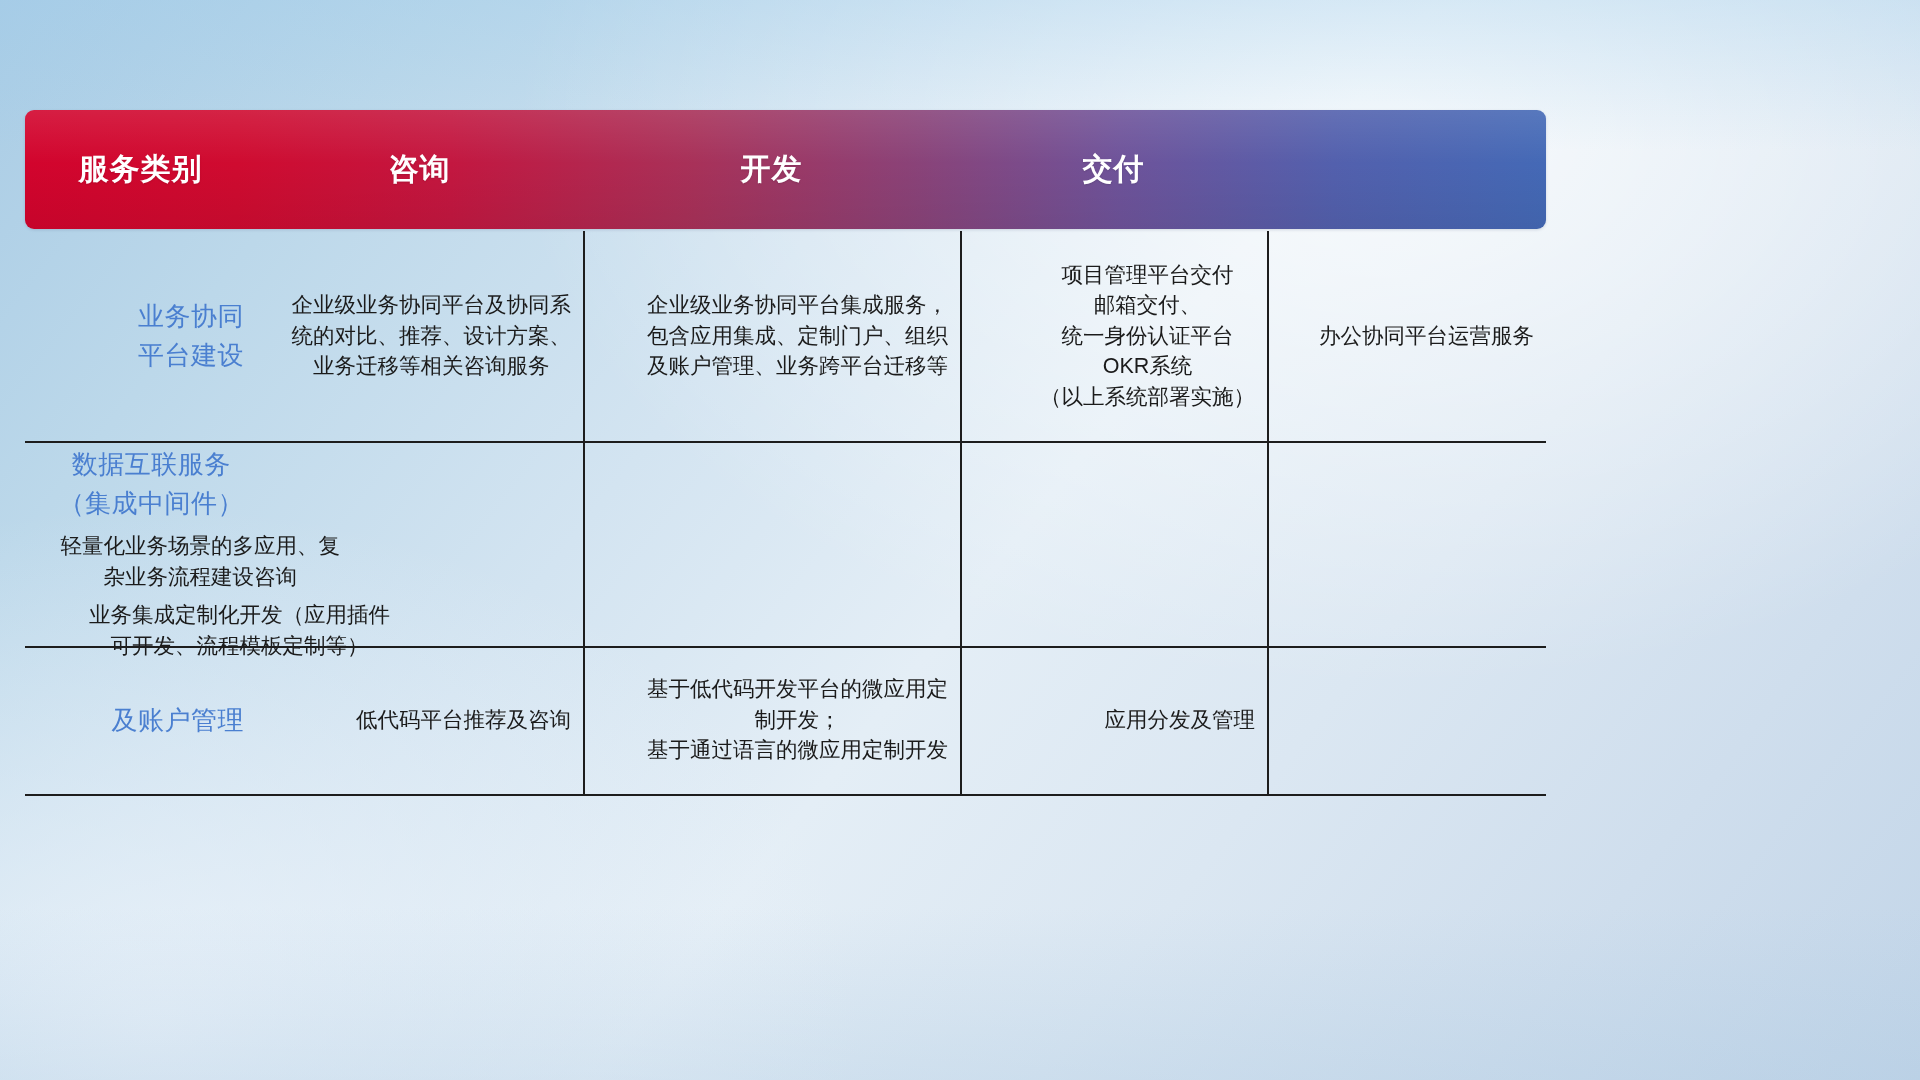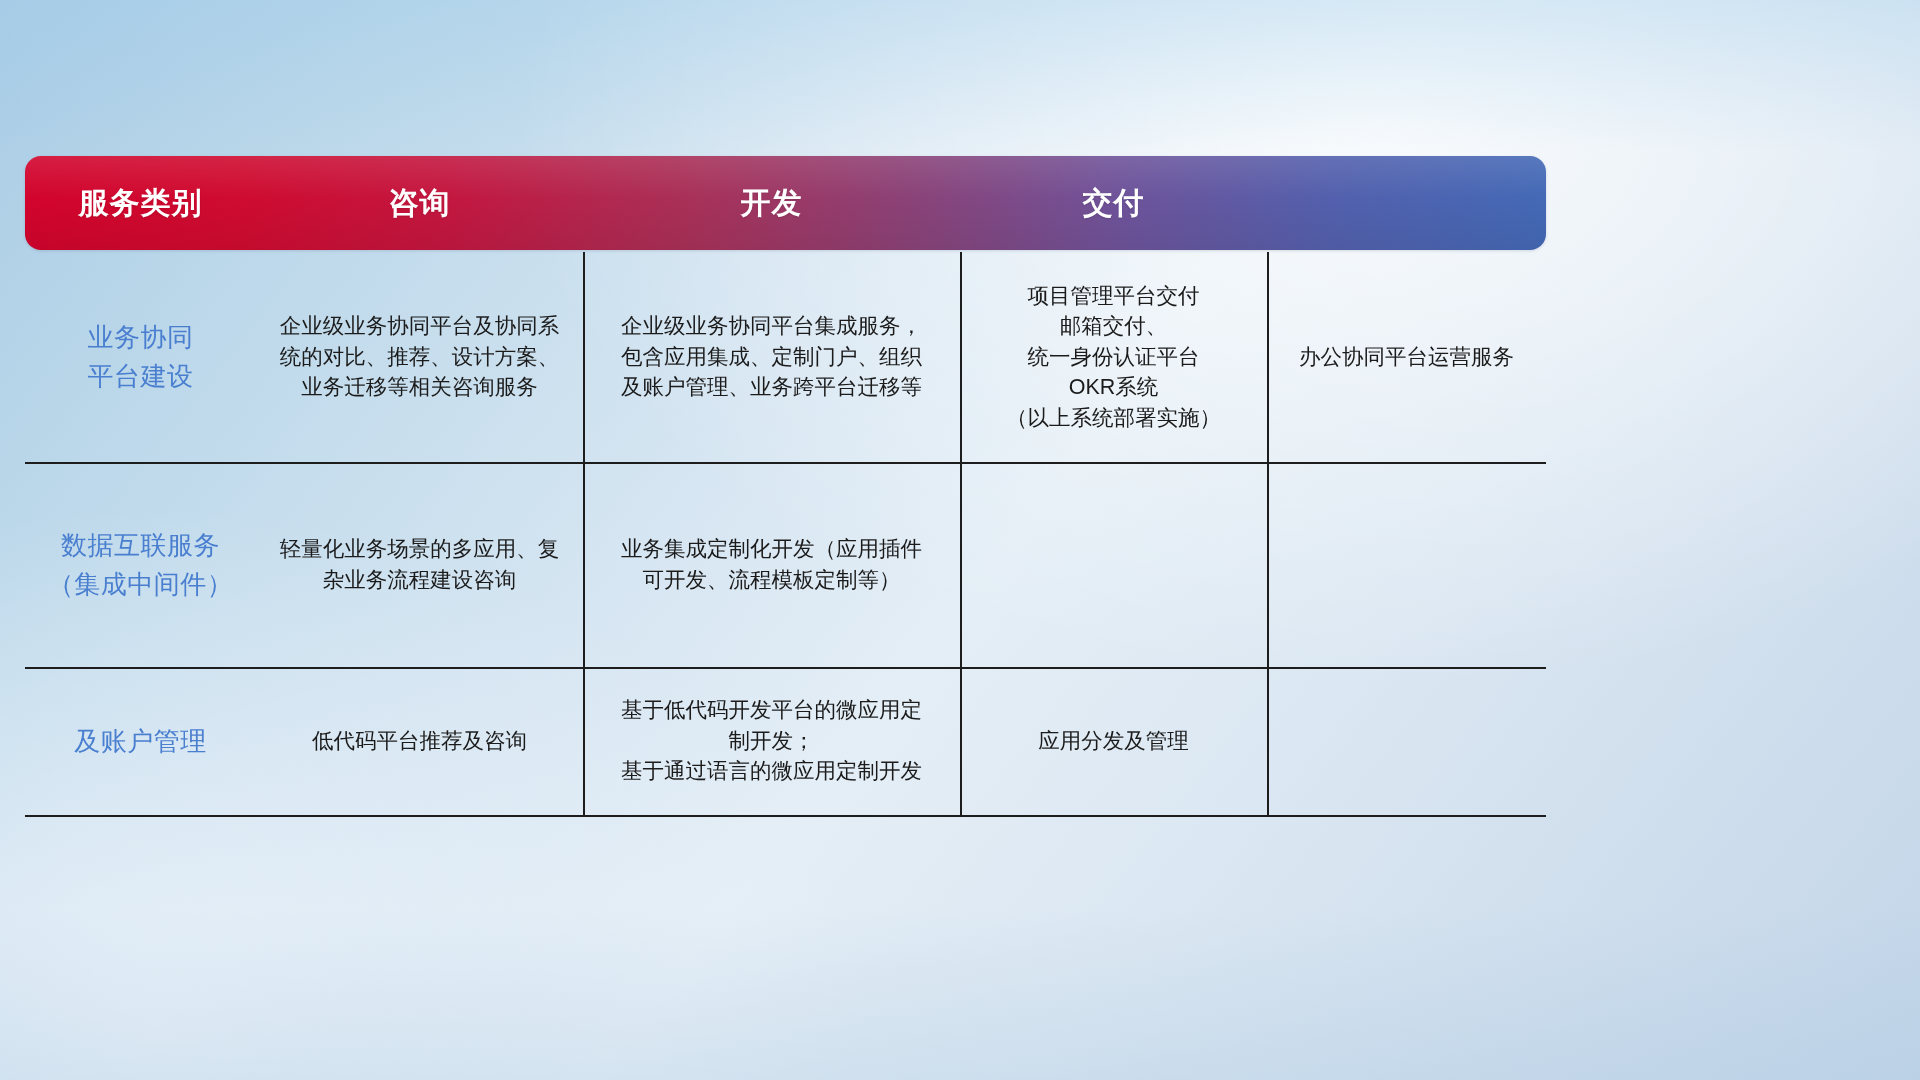--- a/index.html
+++ b/index.html
@@ -25,37 +25,36 @@
 
   .table-wrap {
     position: absolute;
     left: 25px; top: 110px;
     width: 1521px;
     height: 665px;
   }
 
   
   .thead {
-    height: 94px;
-    border-radius: 16px;
+    height: 119px;
+    border-radius: 9px;
     background: linear-gradient(90deg,
         #d2042d 0%,
         #cf0b30 14%,
         #c31740 28%,
         #a83159 44%,
         #8b4277 58%,
         #6e539a 72%,
         #5360ad 86%,
         #4469b6 100%);
     display: flex;
     align-items: center;
     box-shadow: 0 1px 3px rgba(60,80,110,0.18);
     position: relative;
     overflow: hidden;
-    margin-top: 46px;
   }
   .thead::after{
     content:"";
     position:absolute; inset:0;
     background: linear-gradient(180deg, rgba(255,255,255,0.10) 0%, rgba(255,255,255,0.0) 45%, rgba(0,0,0,0.06) 100%);
     pointer-events:none;
   }
   .th {
     color: #ffffff;
     font-size: 30px;
@@ -72,27 +71,27 @@
     position: relative;
     height: 563px;
     margin-top: 2px;
   }
   .trow {
     display: flex;
     position: relative;
     width: 100%;
   }
   .trow.r1 { height: 210px; }
-  .trow.r2 { height: 205px; }
+  .trow.r2 { height: 205px; flex-direction: column; }
   .trow.r3 { height: 148px; }
 
   .td {
     display: flex;
     align-items: center;
-    justify-content: center;
+    justify-content: flex-end;
     padding: 4px 12px;
     position: relative;
   }
   .td .txt {
     text-align: center;
     color: #1b1b1b;
     font-size: 21.5px;
     line-height: 1.42;
     white-space: pre-line;
   }

